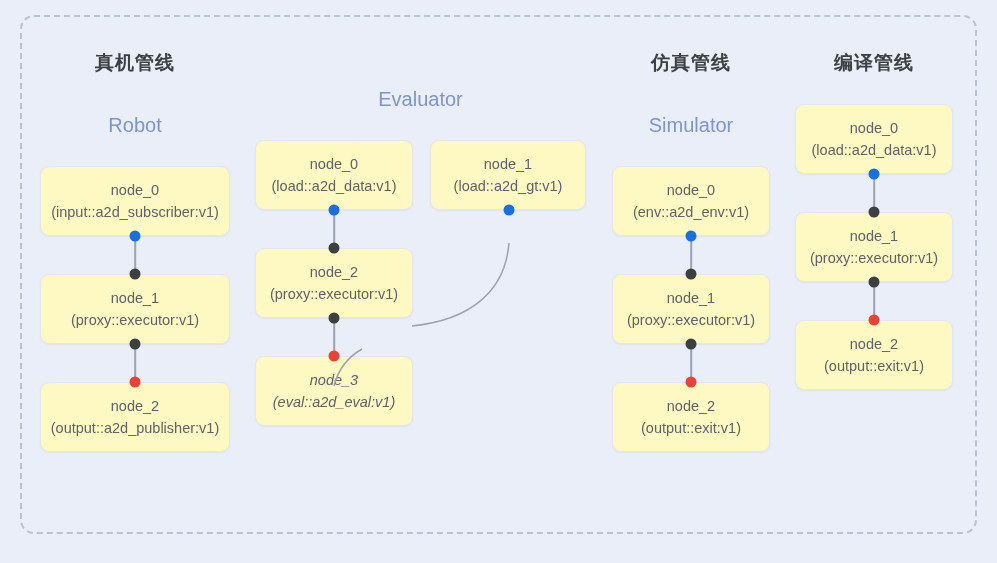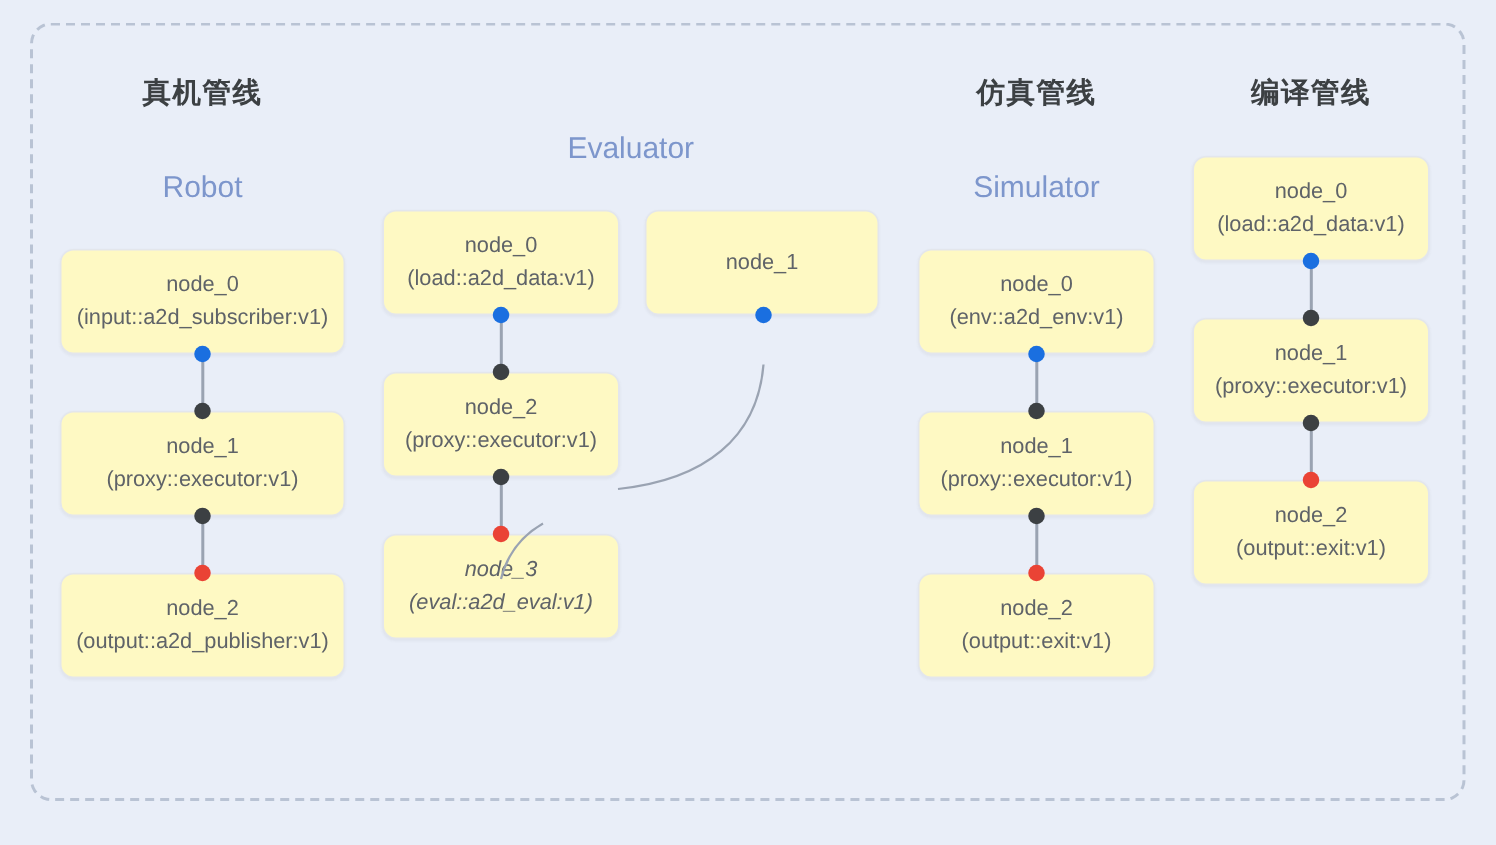--- a/index.html
+++ b/index.html
@@ -176,20 +176,21 @@
       <div class="edge-line" style="left:79px; top:174px; height:40px;"></div>
 
       <div class="node-card" style="left:0px; top:0px; width:158px; height:70px;">
         <div class="node-name">node_0</div>
         <div class="node-type">(load::a2d_data:v1)</div>
       </div>
       <div class="port port-blue" style="left:79px; top:70px;"></div>
 
       <div class="node-card" style="left:175px; top:0px; width:156px; height:70px;">
         <div class="node-name">node_1</div>
+        <div class="node-type">(load::a2d_gt:v1)</div>
       </div>
       <div class="port port-blue" style="left:254px; top:70px;"></div>
 
       <div class="port port-black" style="left:79px; top:108px;"></div>
       <div class="node-card" style="left:0px; top:108px; width:158px; height:70px;">
         <div class="node-name">node_2</div>
         <div class="node-type">(proxy::executor:v1)</div>
       </div>
       <div class="port port-black" style="left:79px; top:178px;"></div>
 

